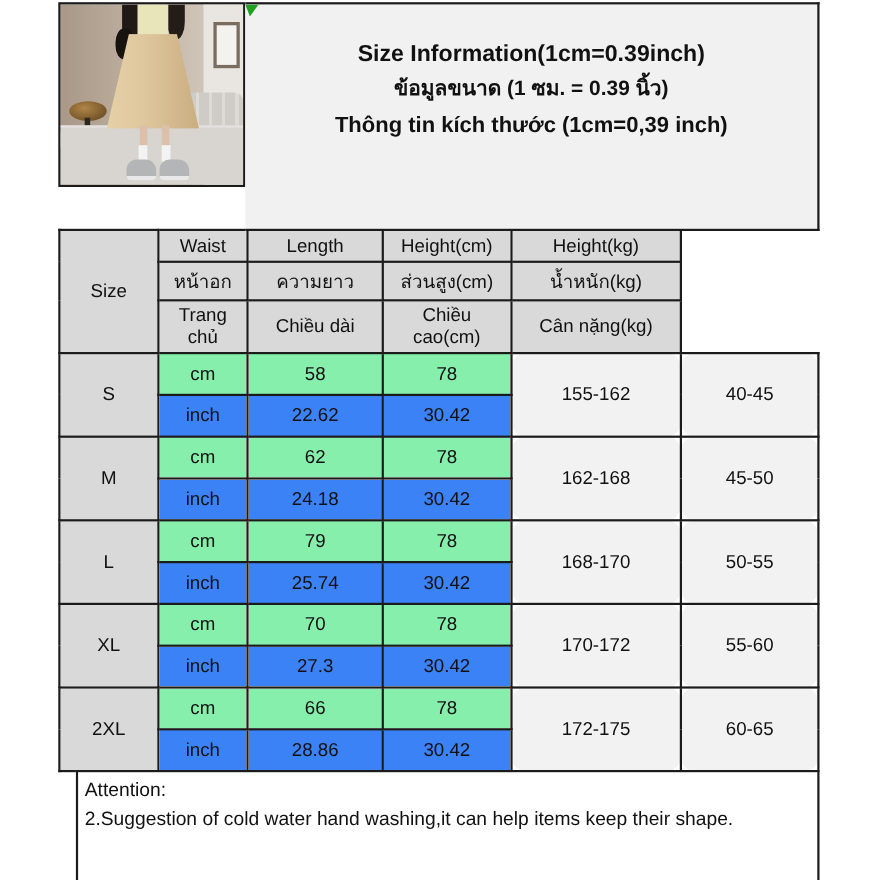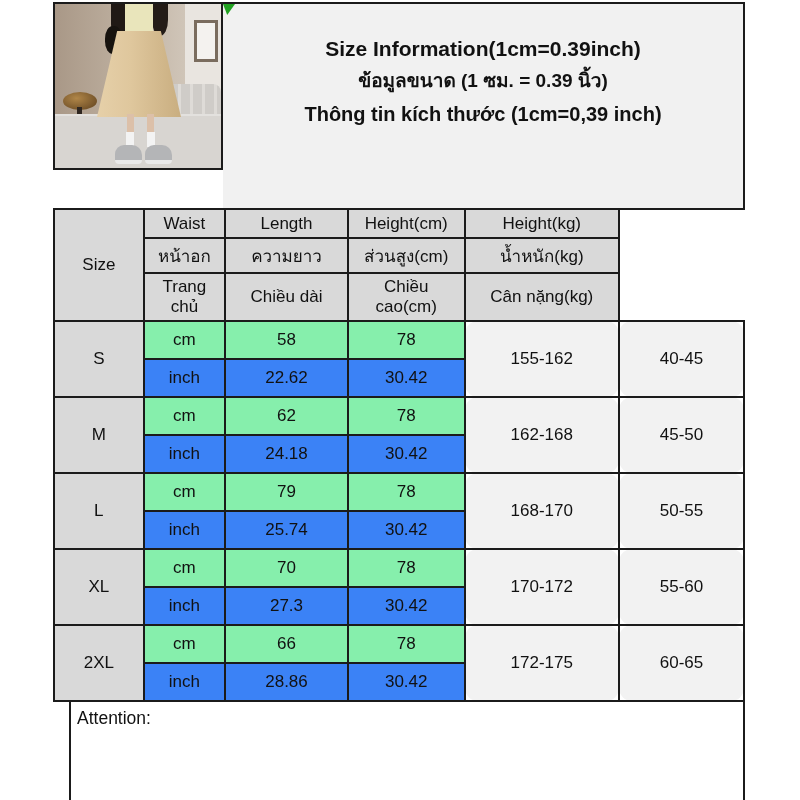--- a/index.html
+++ b/index.html
@@ -186,15 +186,16 @@
     <tr class="data">
       <td class="inch-bg">inch</td>
       <td class="inch-bg">28.86</td>
       <td class="inch-bg">30.42</td>
     </tr>
   </tbody>
     </table>
 
   <div class="attention-box">
     <div>Attention:</div>
+    <div>2.Suggestion of cold water hand washing,it can help items keep their shape.</div>
   </div>
 
 </div>
 
 </body></html>

